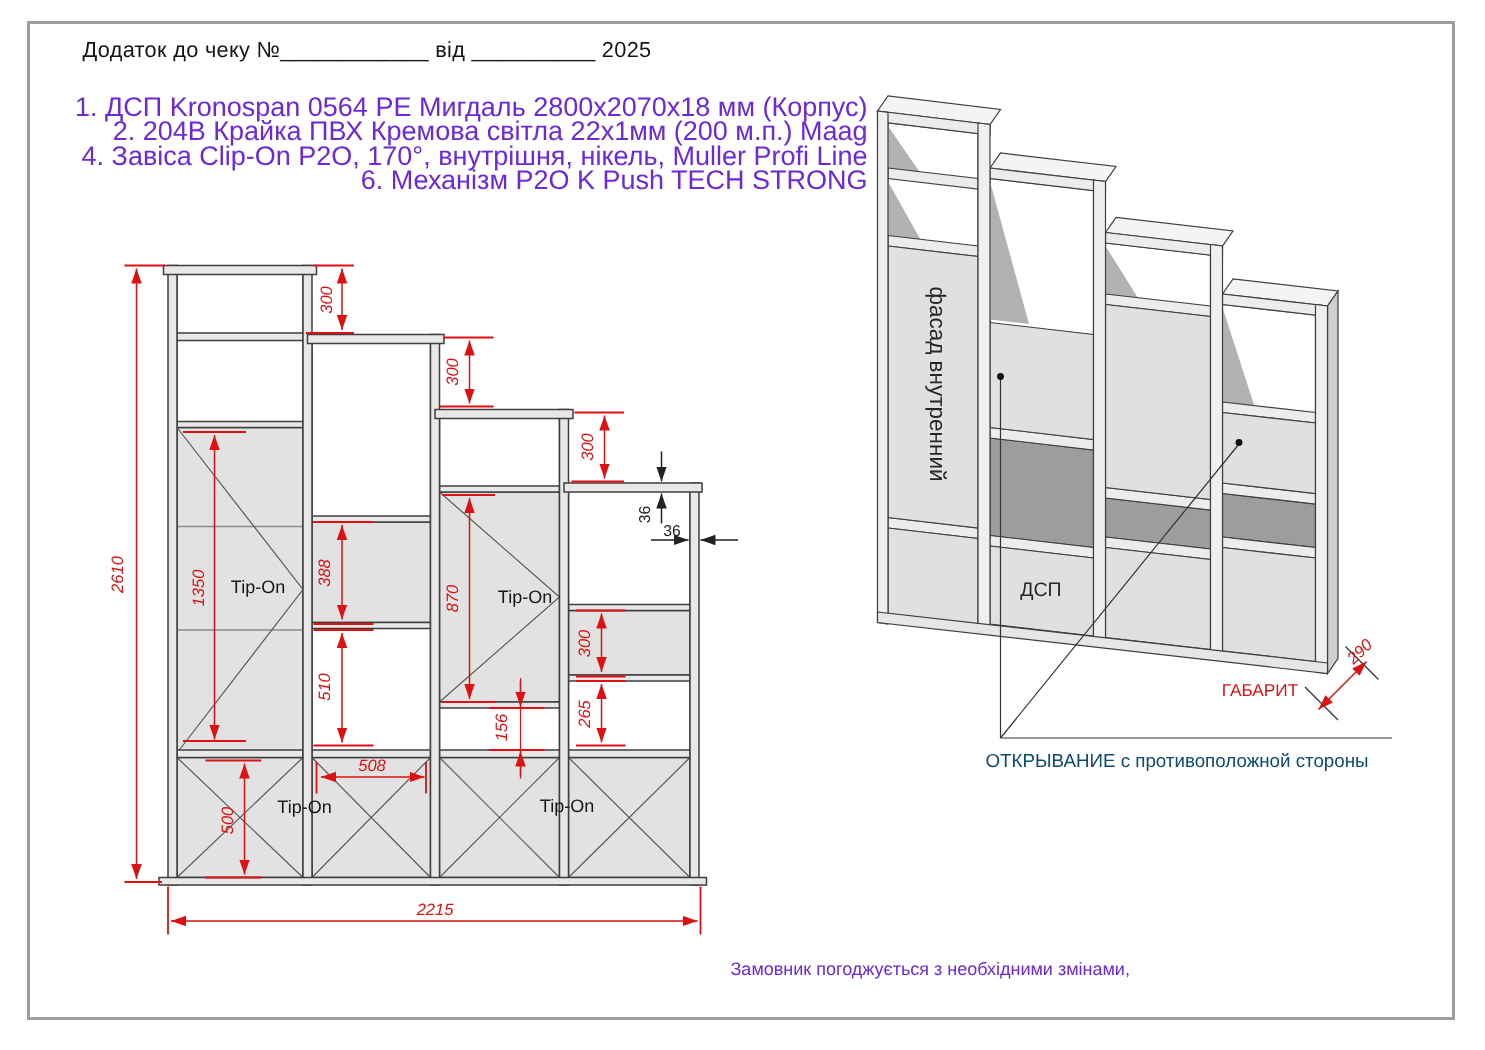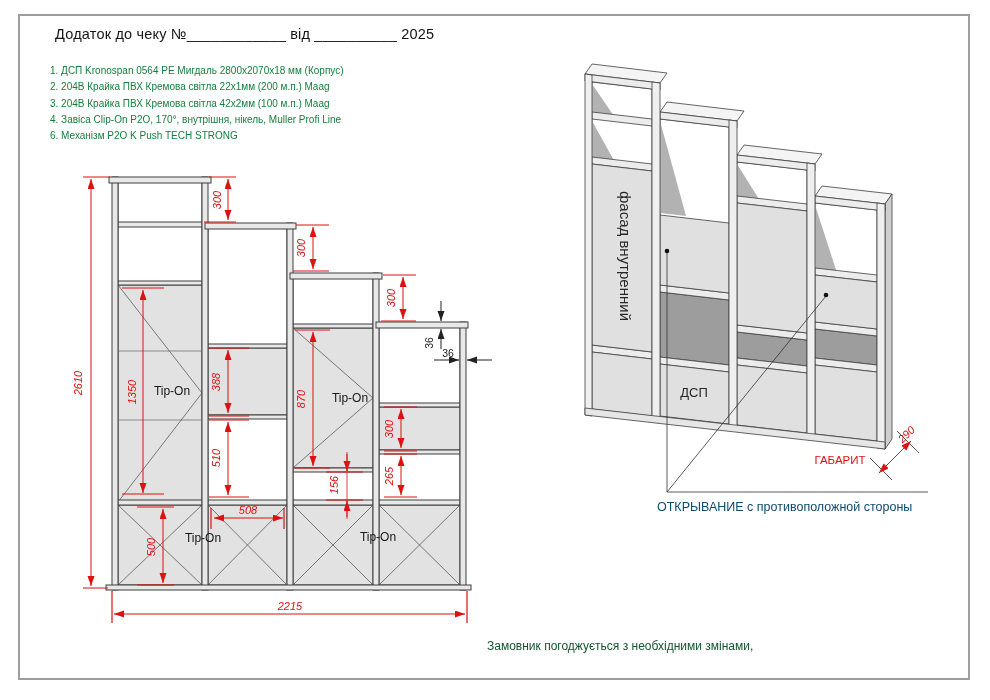--- a/index.html
+++ b/index.html
@@ -1,43 +1,42 @@
 <!DOCTYPE html>
 <html><head>
 <meta charset="utf-8">
 <style>
   html,body{margin:0;padding:0;background:#ffffff;}
   #canvas{position:relative;width:990px;height:700px;background:#ffffff;overflow:hidden;
           font-family:"Liberation Sans", sans-serif;color:#111;}
   .page-border{position:absolute;left:18px;top:14px;width:952px;height:666px;
                border:2px solid #9e9e9e;box-sizing:border-box;}
   .title{position:absolute;left:55px;top:26px;font-size:14.5px;color:#151515;letter-spacing:.2px;}
-  .materials{position:absolute;left:50px;top:63px;font-size:10px;line-height:16.3px;color:#15803d;}
+  .materials{position:absolute;left:50px;top:63px;font-size:18px;line-height:16.3px;color:#6d28d9;text-align:right;}
   .materials div{white-space:nowrap;}
   svg{position:absolute;left:0;top:0;}
   .opening-note{position:absolute;left:657px;top:500px;font-size:12.5px;color:#0c4a6e;}
-  .footer-red{position:absolute;left:487px;top:639px;font-size:12px;line-height:15.5px;color:#14532d;}
+  .footer-red{position:absolute;left:487px;top:639px;font-size:12px;line-height:15.5px;color:#6d28d9;}
   text{font-family:"Liberation Sans", sans-serif;}
   .dim{fill:#dd1111;font-size:11px;font-style:italic;}
   .dimb{fill:#222;font-size:10.5px;}
   .tip{fill:#161616;font-size:12px;}
   .lbl3d{fill:#262626;}
 </style>
 </head>
 <body>
 
 <div id="canvas">
   <div class="page-border"></div>
 
   <div class="title">Додаток до чеку №____________ від __________ 2025</div>
 
   <div class="materials">
     <div>1. ДСП Kronospan 0564 PE Мигдаль 2800х2070х18 мм (Корпус)</div>
     <div>2. 204В Крайка ПВХ Кремова світла 22х1мм (200 м.п.) Maag</div>
-    <div>3. 204В Крайка ПВХ Кремова світла 42х2мм (100 м.п.) Maag</div>
     <div>4. Завіса Clip-On P2O, 170°, внутрішня, нікель, Muller Profi Line</div>
     <div>6. Механізм P2O K Push TECH STRONG</div>
   </div>
 
   <svg width="990" height="700" viewBox="0 0 990 700">
     <defs>
       <marker id="ar" markerWidth="11" markerHeight="8" refX="10" refY="3.5" orient="auto-start-reverse" markerUnits="userSpaceOnUse">
         <path d="M0,0 L10,3.5 L0,7 Z" fill="#dd1111"></path>
       </marker>
       <marker id="ab" markerWidth="11" markerHeight="8" refX="10" refY="3.5" orient="auto-start-reverse" markerUnits="userSpaceOnUse">

